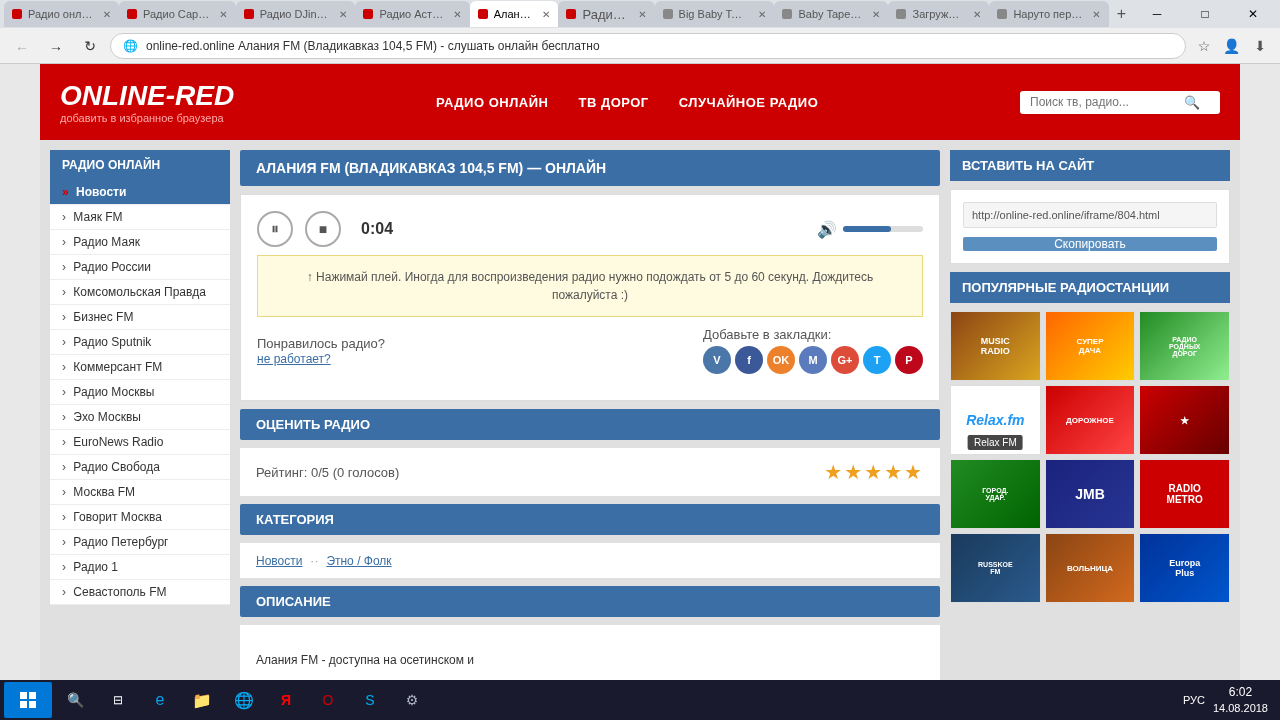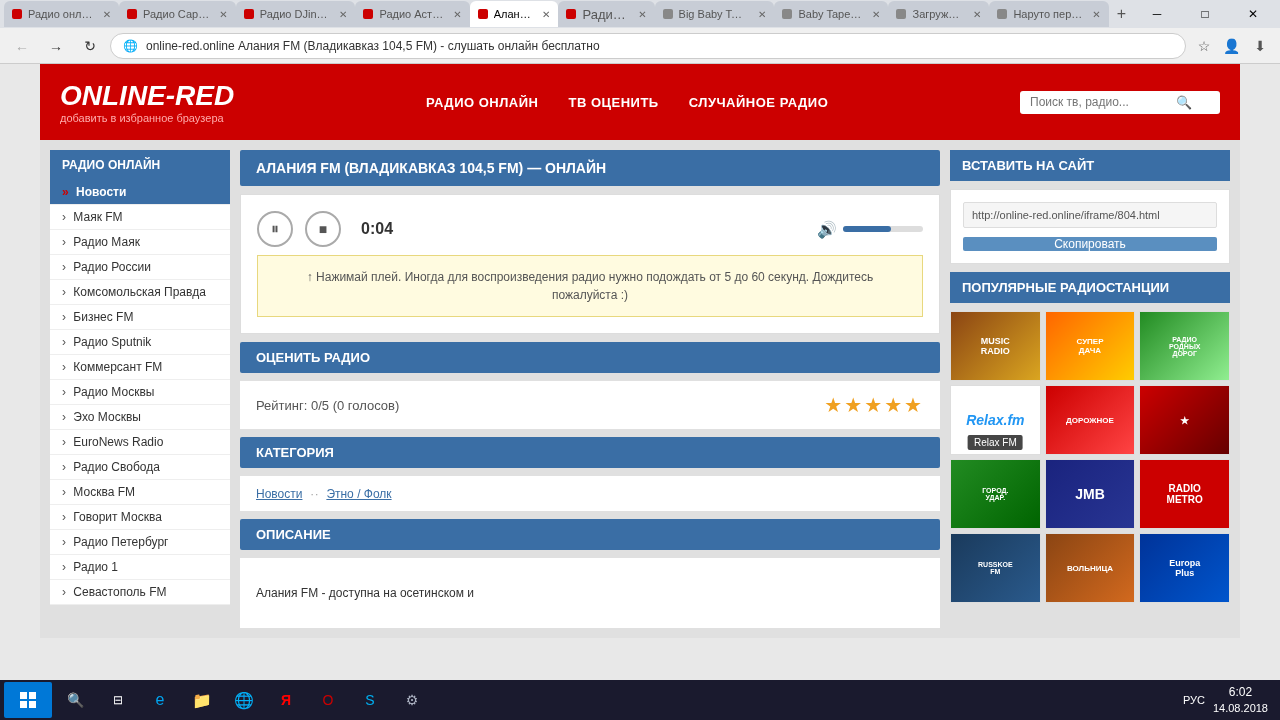--- a/index.html
+++ b/index.html
@@ -36,21 +36,21 @@
     .page { background: #e8e8e8; height: calc(680px - 28px - 36px); overflow-y: auto; }
     .page-inner { background: white; max-width: 1200px; margin: 0 auto; }
 
     
     .site-header { background: #cc0000; padding: 16px 20px; display: flex; align-items: center; gap: 40px; }
     .site-logo { color: white; }
     .site-logo-main { font-size: 28px; font-weight: bold; color: white; font-style: italic; }
     .site-logo-sub { font-size: 11px; color: #ffaaaa; }
     .site-nav { display: flex; gap: 30px; flex: 1; justify-content: center; }
     .site-nav-item { color: white; font-size: 13px; font-weight: bold; text-decoration: none; cursor: pointer; letter-spacing: 0.5px; }
-    .site-search { display: flex; align-items: center; background: white; border-radius: 3px; padding: 4px 10px; gap: 6px; width: 200px; }
+    .site-search { display: flex; align-items: center; background: white; border-radius: 3px; padding: 4px 10px; gap: 14px; width: 200px; }
     .site-search input { border: none; outline: none; font-size: 12px; color: #aaa; width: 160px; }
 
     
     .main-layout { display: flex; gap: 10px; padding: 10px; background: #e0e0e0; }
 
     
     .sidebar { width: 180px; flex-shrink: 0; }
     .sidebar-header { background: #3a6ea5; color: white; font-weight: bold; font-size: 12px; padding: 8px 12px; }
     .sidebar-item { padding: 5px 12px; font-size: 12px; color: #333; cursor: pointer; background: white; border-bottom: 1px solid #eee; }
     .sidebar-item.active { background: #3a6ea5; color: white; font-weight: bold; }
@@ -195,21 +195,21 @@
   <div class="page">
     <div class="page-inner">
 
       <div class="site-header">
         <div class="site-logo">
           <div class="site-logo-main">ONLINE-RED</div>
           <div class="site-logo-sub">добавить в избранное браузера</div>
         </div>
         <nav class="site-nav">
           <span class="site-nav-item">РАДИО ОНЛАЙН</span>
-          <span class="site-nav-item">ТВ ОЦЕНИТЬ</span>
+          <span class="site-nav-item">ТВ ДОРОГ</span>
           <span class="site-nav-item">СЛУЧАЙНОЕ РАДИО</span>
         </nav>
         <div class="site-search">
           <input type="text" style="border: none; outline: none; font-size: 12px; color: rgb(170, 170, 170); width: 140px;" placeholder="Поиск тв, радио...">
           <span style="color:#aaa;">🔍</span>
         </div>
       </div>
 
       <div class="main-layout">
 
@@ -296,20 +296,38 @@
               <div class="player-volume">
                 <span style="font-size:16px;color:#555;">🔊</span>
                 <div class="volume-bar">
                   <div class="volume-fill"></div>
                 </div>
               </div>
             </div>
             <div class="notice-box">
               <span>↑ Нажимай плей. Иногда для воспроизведения радио нужно подождать от 5 до 60 секунд. Дождитесь пожалуйста :)</span>
             </div>
+            <div class="action-row">
+              <div>
+                <span style="font-size:13px;color:#555;">Понравилось радио?</span><br>
+                <span style="font-size:12px;color:#3a6ea5;text-decoration:underline;cursor:pointer;">не работает?</span>
+              </div>
+              <div>
+                <span style="font-size:13px;color:#555;">Добавьте в закладки:</span>
+                <div class="social-icons" style="margin-top:4px;">
+                  <div class="social-btn" style="background:#4a76a8;">V</div>
+                  <div class="social-btn" style="background:#3b5998;">f</div>
+                  <div class="social-btn" style="background:#ed812b;">OK</div>
+                  <div class="social-btn" style="background:#5b7bbd;">M</div>
+                  <div class="social-btn" style="background:#dd4b39;">G+</div>
+                  <div class="social-btn" style="background:#1da1f2;">T</div>
+                  <div class="social-btn" style="background:#bd081c;">P</div>
+                </div>
+              </div>
+            </div>
           </div>
 
           <div class="section-header">ОЦЕНИТЬ РАДИО</div>
           <div class="rating-row">
             <span style="font-size:13px;color:#555;">Рейтинг: 0/5 (0 голосов)</span>
             <div class="stars">★★★★★</div>
           </div>
 
           <div class="section-header">КАТЕГОРИЯ</div>
           <div class="category-box">

